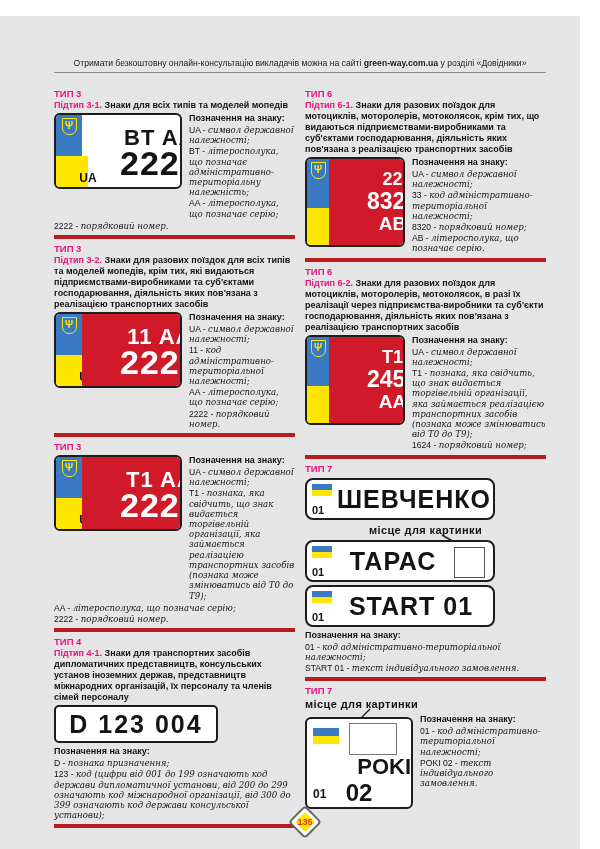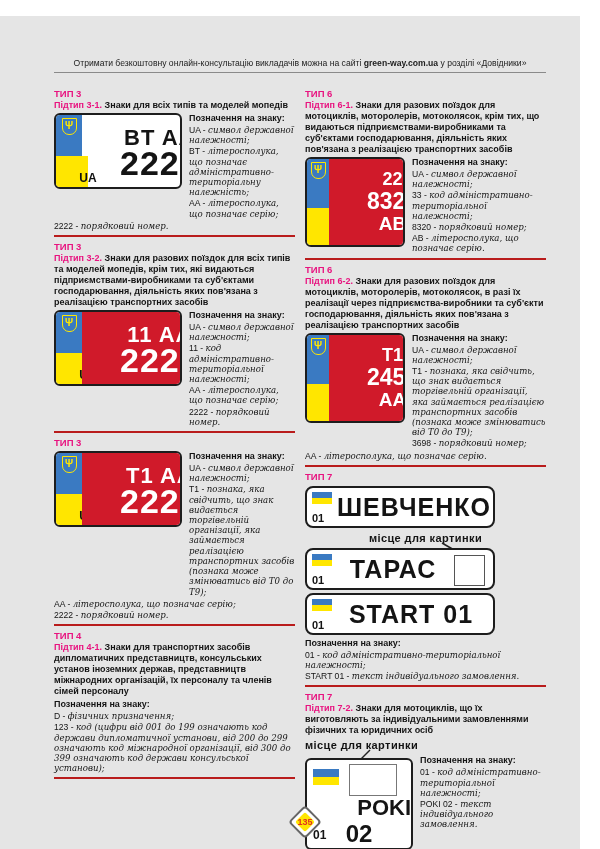--- a/index.html
+++ b/index.html
@@ -8,21 +8,21 @@
 
   
   .header { position:absolute; top:42px; left:54px; width:492px; text-align:center;
             font-size:8.6px; color:#222; padding-bottom:4px; border-bottom:1px solid #8a8a8a; }
   .header .site { font-weight:bold; }
 
   
   .cols { position:absolute; top:72px; left:54px; width:492px; display:flex; gap:10px; }
   .col { width:241px; flex:0 0 241px; }
 
-  .block { border-bottom:2px solid #b91c1c; padding-bottom:4px; margin-bottom:4px; }
+  .block { border-bottom:4px solid #b91c1c; padding-bottom:4px; margin-bottom:4px; }
   .block.last { border-bottom:none; margin-bottom:0; }
 
   .type-label { color:#e8127f; font-weight:bold; font-size:9.5px; line-height:12px; }
   .subtitle { font-size:9px; font-weight:bold; line-height:11px; margin-bottom:2px; }
   .subtitle .pink { color:#e8127f; }
 
   .plate-row { display:flex; gap:7px; align-items:flex-start; margin-top:2px; }
   .legend { flex:1; min-width:0; }
   .legend-title { font-size:9px; font-weight:bold; line-height:11px; }
   .entry { font-size:8.6px; line-height:10.2px; margin-top:1px; }
@@ -193,22 +193,23 @@
         <div class="entry foot"><span class="term">AA -</span> <span class="desc">літеросполука, що позначає серію;</span></div>
         <div class="entry"><span class="term">2222 -</span> <span class="desc">порядковий номер.</span></div>
       </section>
 
       <section class="block">
         <div class="type-label">ТИП 4</div>
         <div class="subtitle">
           <span class="pink">Підтип 4-1.</span>
           <span>Знаки для транспортних засобів дипломатичних представництв, консульських установ іноземних держав, представництв міжнародних організацій, їх персоналу та членів сімей персоналу</span>
         </div>
+        <div class="plate dip">D 123 004</div>
         <div class="legend-title">Позначення на знаку:</div>
-        <div class="entry"><span class="term">D -</span> <span class="desc">фізичних призначення;</span></div>
+        <div class="entry"><span class="term">D -</span> <span class="desc">познака призначення;</span></div>
         <div class="entry"><span class="term">123 -</span> <span class="desc">код (цифри від 001 до 199 означають код держави дипломатичної установи, від 200 до 299 означають код міжнародної організації, від 300 до 399 означають код держави консульської установи);</span></div>
 
       </section>
 
     </div>
 
     <div class="col">
 
       <section class="block">
         <div class="type-label">ТИП 6</div>
@@ -261,24 +262,23 @@
             <div class="main">
               <div class="l1">T1</div>
               <div class="l2">2452</div>
               <div class="l3">AA</div>
             </div>
           </div>
           <div class="legend">
             <div class="legend-title">Позначення на знаку:</div>
             <div class="entry"><span class="term">UA -</span> <span class="desc">символ державної належності;</span></div>
             <div class="entry"><span class="term">T1 -</span> <span class="desc">познака, яка свідчить, що знак видається торгівельній організації, яка займається реалізацією транспортних засобів (познака може змінюватись від Т0 до Т9);</span></div>
-            <div class="entry"><span class="term">3698 -</span> <span class="desc">порядковий номер;</span></div>
-          </div>
-        </div>
-        <div class="entry foot"><span class="term">AA -</span> <span class="desc">літеросполука, що позначає серію.</span></div>
+            <div class="entry"><span class="term">1624 -</span> <span class="desc">порядковий номер;</span></div>
+          </div>
+        </div>
       </section>
 
       <section class="block">
         <div class="type-label">ТИП 7</div>
         <div class="stack">
           <div class="plate long">
             <div class="flag">
                 <div class="fb"></div>
                 <div class="fy"></div>
               </div>
@@ -307,24 +307,20 @@
             <div class="txt">START 01</div>
           </div>
         </div>
         <div class="legend-title">Позначення на знаку:</div>
         <div class="entry"><span class="term">01 -</span> <span class="desc">код адміністративно-територіальної належності;</span></div>
         <div class="entry"><span class="term">START 01 -</span> <span class="desc">текст індивідуального замовлення.</span></div>
       </section>
 
       <section class="block last">
         <div class="type-label">ТИП 7</div>
-        <div class="subtitle">
-          <span class="pink">Підтип 7-2.</span>
-          <span>Знаки для мотоциклів, що їх виготовляють за індивідуальними замовленнями фізичних та юридичних осіб</span>
-        </div>
         <div class="stack">
           <div class="pic-label">місце для картинки</div>
           <svg class="ptr" style="left:50px; top:11px;" width="18" height="14" xmlns="http://www.w3.org/2000/svg">
               <line x1="15" y1="1" x2="4" y2="12" stroke="#222" stroke-width="1.5"></line>
             </svg>
           <div class="plate-row" style="margin-top:3px;">
             <div class="plate square">
               <div class="flag">
                   <div class="fb"></div>
                   <div class="fy"></div>

